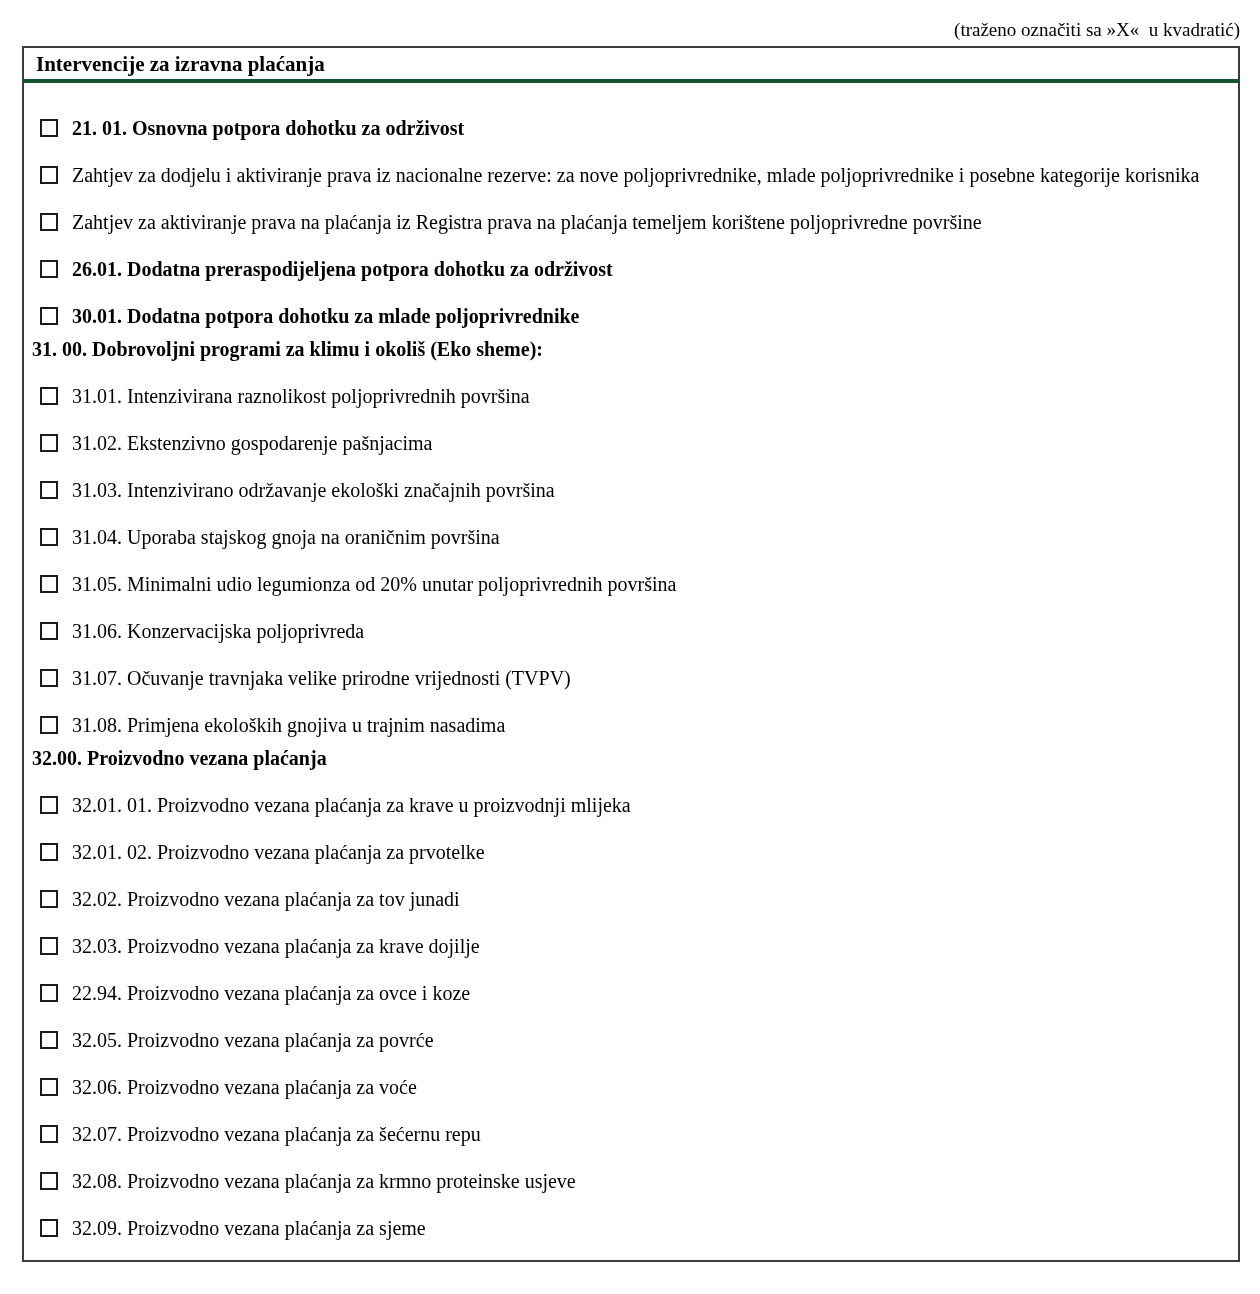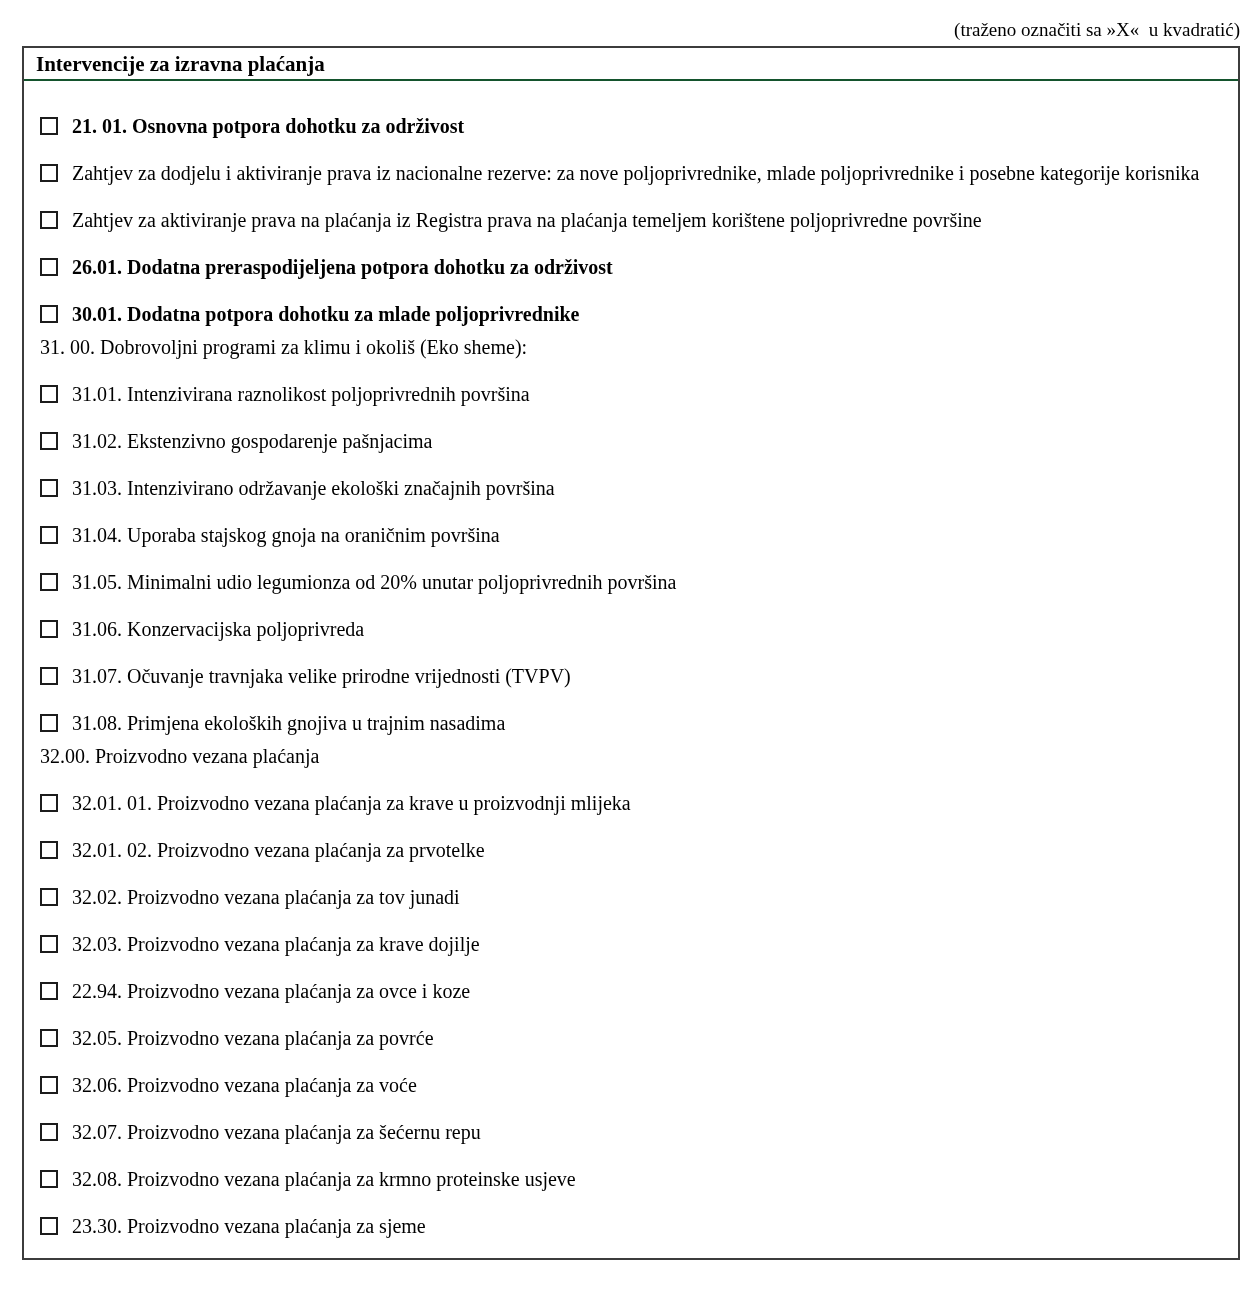--- a/index.html
+++ b/index.html
@@ -27,36 +27,35 @@
     box-sizing: border-box;
     margin: 0 20px 0 22px;
     border: 2px solid #3c3c3c;
     background: #ffffff;
   }
   .form-title {
     font-weight: bold;
     font-size: 21px;
     line-height: 26px;
     padding: 3px 8px 2px 12px;
-    border-bottom: 2px solid #14532d;
+    border-bottom: 4px solid #14532d;
   }
   .items {
     padding: 14px 12px 16px 6px;
   }
   .row {
     font-size: 20px;
     line-height: 31px;
     margin-top: 16px;
   }
   .row.bold { font-weight: bold; }
   .row.heading {
-    font-weight: normal;
+    font-weight: bold;
     margin-top: 2px;
     padding-left: 2px;
-    margin-left: 8px;
   }
   .checkbox {
     display: inline-block;
     box-sizing: border-box;
     width: 18px;
     height: 18px;
     border: 2px solid #1c1c1c;
     background: #ffffff;
     margin: 0 14px 0 10px;
     vertical-align: -2px;
@@ -92,17 +91,17 @@
         <div class="row heading"><span class="row-label">32.00. Proizvodno vezana plaćanja</span></div>
         <div class="row"><span class="checkbox" role="checkbox" aria-checked="false"></span><span class="row-label">32.01. 01. Proizvodno vezana plaćanja za krave u proizvodnji mlijeka</span></div>
         <div class="row"><span class="checkbox" role="checkbox" aria-checked="false"></span><span class="row-label">32.01. 02. Proizvodno vezana plaćanja za prvotelke</span></div>
         <div class="row"><span class="checkbox" role="checkbox" aria-checked="false"></span><span class="row-label">32.02. Proizvodno vezana plaćanja za tov junadi</span></div>
         <div class="row"><span class="checkbox" role="checkbox" aria-checked="false"></span><span class="row-label">32.03. Proizvodno vezana plaćanja za krave dojilje</span></div>
         <div class="row"><span class="checkbox" role="checkbox" aria-checked="false"></span><span class="row-label">22.94. Proizvodno vezana plaćanja za ovce i koze</span></div>
         <div class="row"><span class="checkbox" role="checkbox" aria-checked="false"></span><span class="row-label">32.05. Proizvodno vezana plaćanja za povrće</span></div>
         <div class="row"><span class="checkbox" role="checkbox" aria-checked="false"></span><span class="row-label">32.06. Proizvodno vezana plaćanja za voće</span></div>
         <div class="row"><span class="checkbox" role="checkbox" aria-checked="false"></span><span class="row-label">32.07. Proizvodno vezana plaćanja za šećernu repu</span></div>
         <div class="row"><span class="checkbox" role="checkbox" aria-checked="false"></span><span class="row-label">32.08. Proizvodno vezana plaćanja za krmno proteinske usjeve</span></div>
-        <div class="row"><span class="checkbox" role="checkbox" aria-checked="false"></span><span class="row-label">23.30. Proizvodno vezana plaćanja za sjeme</span></div>
+        <div class="row"><span class="checkbox" role="checkbox" aria-checked="false"></span><span class="row-label">32.09. Proizvodno vezana plaćanja za sjeme</span></div>
       </div>
   </div>
 
 </div>
 
 </body></html>

